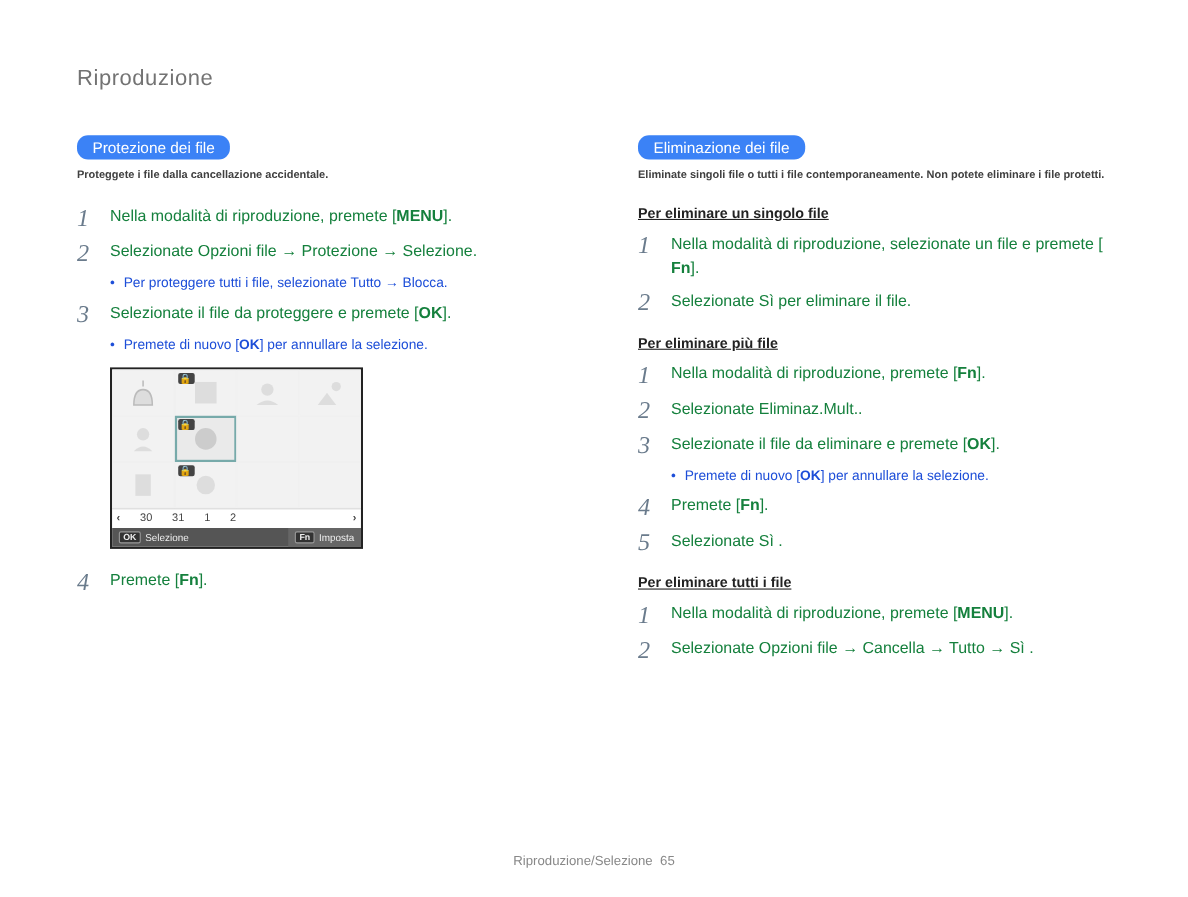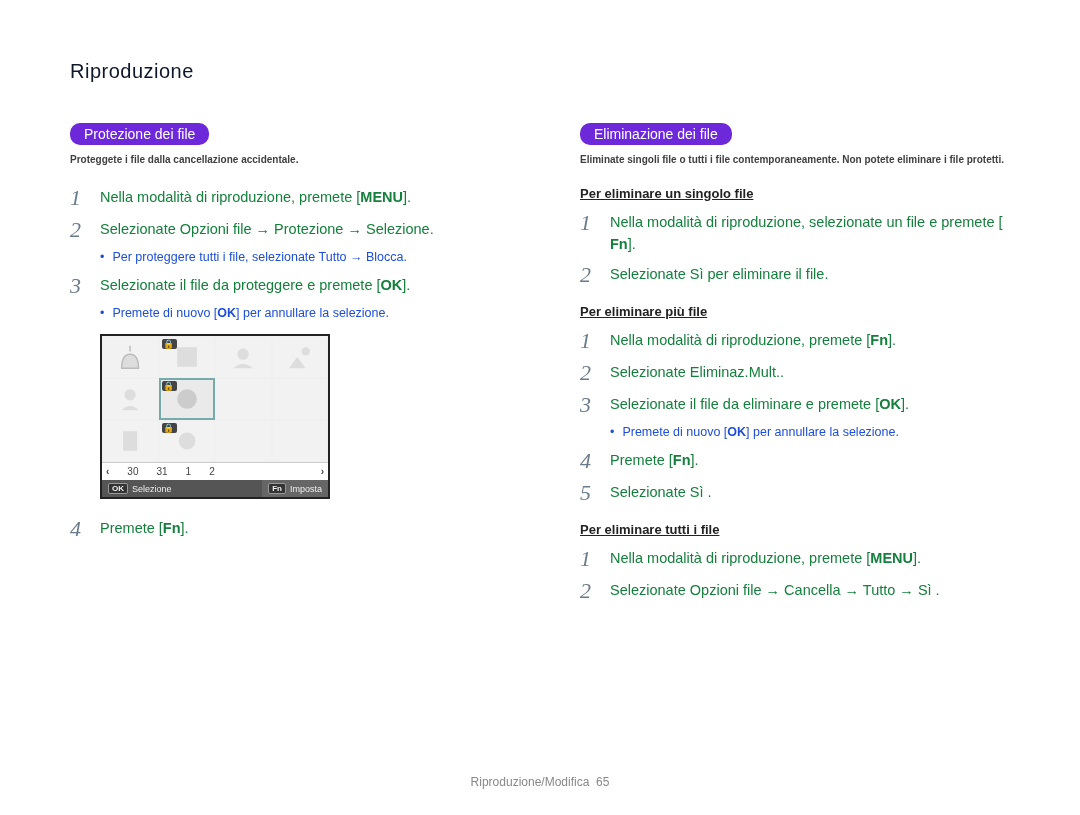--- a/index.html
+++ b/index.html
@@ -6,34 +6,34 @@
   body {
     width: 1080px;
     height: 815px;
     background: #fff;
     font-family: Arial, Helvetica, sans-serif;
     color: #333;
     position: relative;
     padding: 60px 70px 40px 70px;
   }
   .header {
-    color: #0f172a;
+    color: #737373;
     font-size: 20px;
     font-weight: 300;
     letter-spacing: 0.5px;
     margin-bottom: 40px;
   }
   .columns {
     display: flex;
     gap: 80px;
   }
   .col { flex: 1; }
   .pill {
     display: inline-block;
-    background: #6d28d9;
+    background: #3b82f6;
     color: #fff;
     font-size: 14px;
     padding: 3px 14px;
     border-radius: 10px;
     margin-bottom: 8px;
   }
   .intro {
     font-size: 10px;
     color: #404040;
     line-height: 1.45;
@@ -308,14 +308,14 @@
     <div class="step">
       <div class="num">2</div>
       <div class="step-body">
         <span>Selezionate </span><b>Opzioni file → Cancella → Tutto → Sì</b><span> .</span>
       </div>
     </div>
   </div>
 </div>
 
 <div class="footer">
-  <span>Riproduzione/Modifica</span>&nbsp;&nbsp;<span>65</span>
+  <span>Riproduzione/Selezione</span>&nbsp;&nbsp;<span>65</span>
 </div>
 
 </body></html>

